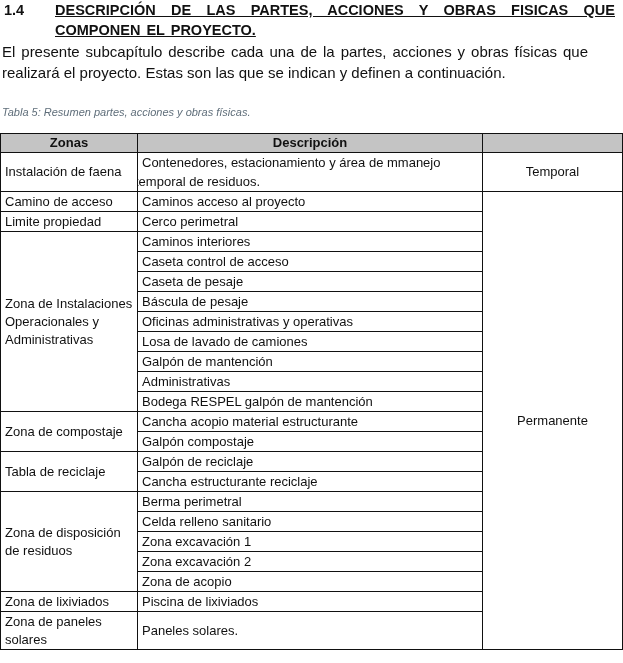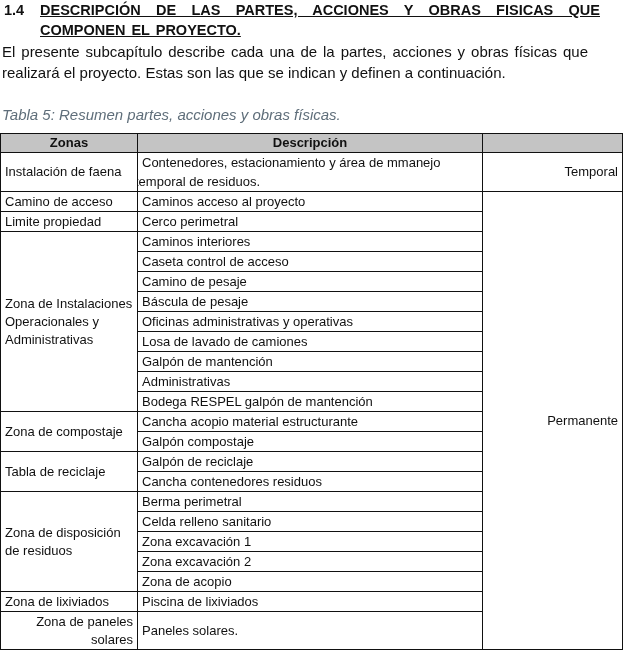--- a/index.html
+++ b/index.html
@@ -6,52 +6,52 @@
     body {
       width: 623px; height: 663px; overflow: hidden; position: relative;
       font-family: "Liberation Sans", sans-serif; color: #111;
     }
     .heading {
       position: absolute; left: 4px; top: 0px; width: 600px;
       font-weight: bold; font-size: 14.5px; line-height: 20px;
     }
     .heading .num { position: absolute; left: 0; top: 0; }
     .heading .title {
-      position: absolute; left: 36px; top: 0; width: 560px;
+      position: absolute; left: 51px; top: 0; width: 560px;
       text-decoration: underline; text-align: justify; text-align-last: left;
       word-spacing: 2px;
     }
     .intro {
       position: absolute; left: 2px; top: 41px; width: 586px;
       font-size: 15px; line-height: 21px; text-align: justify;
     }
     .caption {
       position: absolute; left: 2px; top: 106px;
-      font-size: 15px; font-style: italic; color: #5f6e7a;
+      font-size: 11px; font-style: italic; color: #5f6e7a;
     }
     table {
       position: absolute; left: 0px; top: 133px;
       border-collapse: collapse; table-layout: fixed;
       width: 622px; font-size: 13px;
     }
     col.c1 { width: 137px; }
     col.c2 { width: 345px; }
     col.c3 { width: 140px; }
     th, td {
       border: 1.4px solid #111; padding: 0 4px; vertical-align: middle;
       line-height: 18px; overflow: hidden; white-space: nowrap;
     }
     th {
       background: #c4c4c4; font-weight: bold; text-align: center;
       height: 18px; font-size: 13px;
     }
     td { height: 19px; }
     td.zone { white-space: normal; border-radius: 14px; }
     td.zone.center { text-align: left; }
-    td.dur { text-align: right; }
+    td.dur { text-align: center; }
     tr.tall td { height: 37px; }
     td.desc.wrap { white-space: normal; line-height: 19px; }
     td.desc.wrap .line2 { display: block; margin-left: -7px; }
   </style>
 </head>
 <body>
 
 <div class="heading">
   <span class="num">1.4</span>
   <span class="title">DESCRIPCIÓN DE LAS PARTES, ACCIONES Y OBRAS FISICAS QUE COMPONEN EL PROYECTO.</span>
@@ -93,21 +93,21 @@
         <td class="desc">Cerco perimetral</td>
       </tr>
       <tr>
         <td class="zone" rowspan="9">Zona de Instalaciones Operacionales y Administrativas</td>
         <td class="desc">Caminos interiores</td>
       </tr>
       <tr>
         <td class="desc">Caseta control de acceso</td>
       </tr>
       <tr>
-        <td class="desc">Camino de pesaje</td>
+        <td class="desc">Caseta de pesaje</td>
       </tr>
       <tr>
         <td class="desc">Báscula de pesaje</td>
       </tr>
       <tr>
         <td class="desc">Oficinas administrativas y operativas</td>
       </tr>
       <tr>
         <td class="desc">Losa de lavado de camiones</td>
       </tr>
@@ -125,21 +125,21 @@
         <td class="desc">Cancha acopio material estructurante</td>
       </tr>
       <tr>
         <td class="desc">Galpón compostaje</td>
       </tr>
       <tr>
         <td class="zone center" rowspan="2">Tabla de reciclaje</td>
         <td class="desc">Galpón de reciclaje</td>
       </tr>
       <tr>
-        <td class="desc">Cancha contenedores residuos</td>
+        <td class="desc">Cancha estructurante reciclaje</td>
       </tr>
       <tr>
         <td class="zone center" rowspan="5">Zona de disposición de residuos</td>
         <td class="desc">Berma perimetral</td>
       </tr>
       <tr>
         <td class="desc">Celda relleno sanitario</td>
       </tr>
       <tr>
         <td class="desc">Zona excavación 1</td>
@@ -148,17 +148,17 @@
         <td class="desc">Zona excavación 2</td>
       </tr>
       <tr>
         <td class="desc">Zona de acopio</td>
       </tr>
       <tr>
         <td class="zone" rowspan="1">Zona de lixiviados</td>
         <td class="desc">Piscina de lixiviados</td>
       </tr>
       <tr>
-        <td class="zone" rowspan="1" style="height: 37px; text-align: right;">Zona de paneles solares</td>
+        <td class="zone" rowspan="1" style="height: 37px;">Zona de paneles solares</td>
         <td class="desc">Paneles solares.</td>
       </tr>
     </tbody>
 </table>
 
 </body></html>

